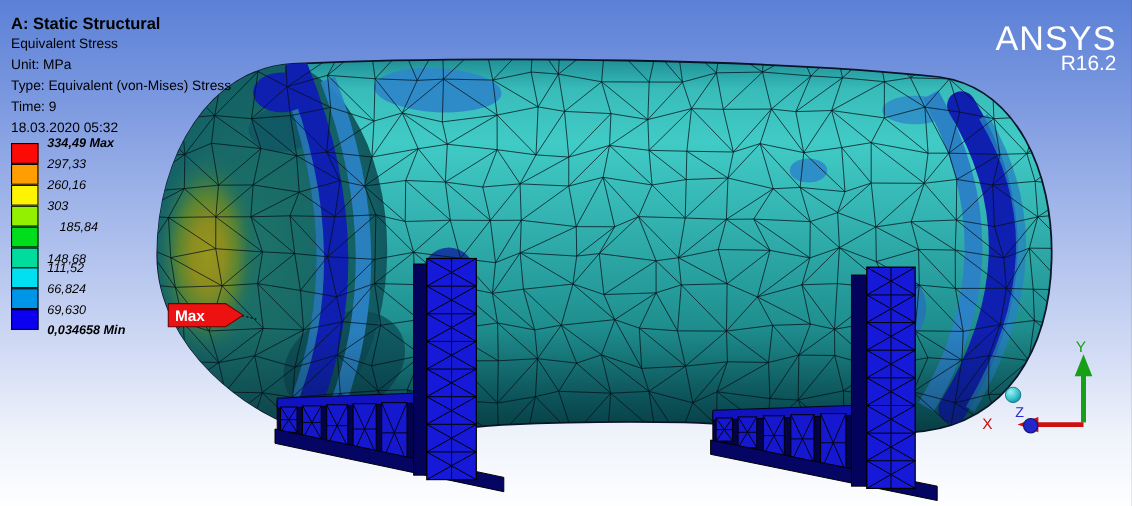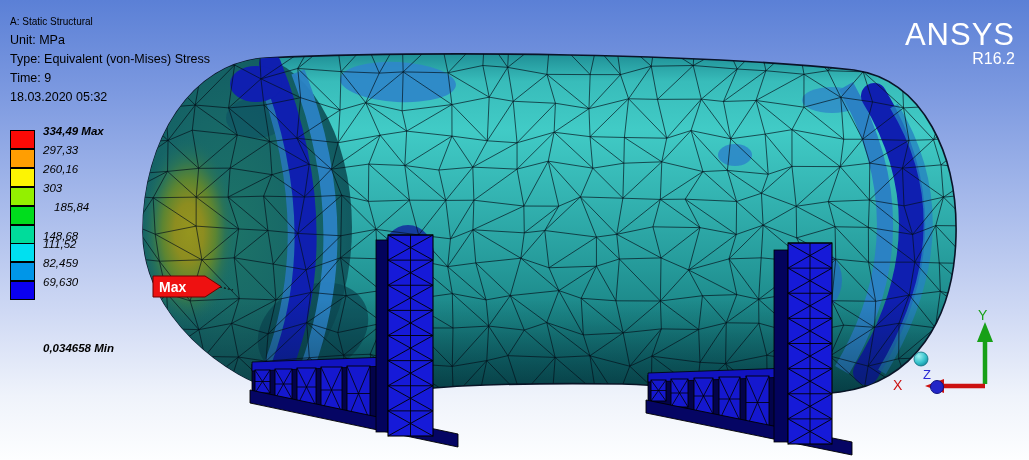--- a/index.html
+++ b/index.html
@@ -4,25 +4,25 @@
 <style>
   html,body{margin:0;padding:0;background:#222;}
   .stage{
     position:relative;width:1029px;height:460px;overflow:hidden;
     background:linear-gradient(180deg,#5b80d6 0%,#7c99e0 20%,#a3b7ea 42%,#cfd9f4 68%,#eff3fb 86%,#fdfeff 100%);
     font-family:"Liberation Sans",sans-serif;
   }
   svg{position:absolute;left:0;top:0;}
   .hud{position:absolute;z-index:5;}
   .outline-block{left:10px;top:12px;color:#000;}
-  .outline-block .t{font-size:10px;font-weight:normal;line-height:19px;}
+  .outline-block .t{font-size:15px;font-weight:bold;line-height:19px;}
   .outline-block .l{font-size:12.5px;line-height:19px;}
   .brand{right:14px;top:20px;text-align:right;color:#fff;}
   .brand .name{font-size:31px;font-weight:normal;letter-spacing:1px;line-height:30px;}
-  .brand .rel{font-size:16px;line-height:17px;}
+  .brand .rel{font-size:19px;line-height:17px;}
   .legend{left:10px;top:130px;width:150px;height:190px;}
   .legend .sw{position:absolute;left:0;width:25px;height:19px;border:1px solid #000;box-sizing:border-box;}
   .legend .lb{position:absolute;left:33px;font-size:11.5px;color:#000;white-space:nowrap;height:15px;line-height:15px;font-style:italic;}
   .legend .lb.em{font-weight:bold;}
 </style>
 </head>
 <body>
 
 <div class="stage">
 
@@ -150,20 +150,21 @@
       <polygon points="925,386 944,379 944,393" fill="#cc1111"></polygon>
       <circle cx="937" cy="387" r="6.5" fill="#2326c8" stroke="#101480" stroke-width="1"></circle>
       <text x="978" y="320" font-size="14" fill="#17a017">Y</text>
       <text x="893" y="390" font-size="14" fill="#cc1111">X</text>
       <text x="923" y="379" font-size="13" fill="#2a2ad4">Z</text>
     </g>
   </svg>
 
   <div class="hud outline-block">
     <div class="t">A: Static Structural</div>
+    <div class="l">Equivalent Stress</div>
     <div class="l">Unit: MPa</div>
     <div class="l">Type: Equivalent (von-Mises) Stress</div>
     <div class="l">Time: 9</div>
     <div class="l">18.03.2020 05:32</div>
   </div>
 
   <div class="hud legend" id="legend-scale">
       <div class="sw" style="top: 0px; background: rgb(251, 10, 6);"></div>
       <div class="sw" style="top: 18.9px; background: rgb(255, 158, 2);"></div>
       <div class="sw" style="top: 37.8px; background: rgb(253, 244, 3);"></div>
@@ -173,23 +174,23 @@
       <div class="sw" style="top: 113.4px; background: rgb(0, 224, 240);"></div>
       <div class="sw" style="top: 132.3px; background: rgb(0, 150, 232);"></div>
       <div class="sw" style="top: 151.2px; background: rgb(11, 0, 240);"></div>
       <div class="lb em" style="top: -6px;">334,49 Max</div>
       <div class="lb" style="top: 12.9px;">297,33</div>
       <div class="lb" style="top: 31.8px;">260,16</div>
       <div class="lb" style="top: 50.7px;">303</div>
       <div class="lb" style="top: 69.6px; margin-left: 11px;">185,84</div>
       <div class="lb" style="top: 88.5px; margin-top: 10px;">148,68</div>
       <div class="lb" style="top: 107.4px;">111,52</div>
-      <div class="lb" style="top: 126.3px;">82,459</div>
+      <div class="lb" style="top: 126.3px;">66,824</div>
       <div class="lb" style="top: 145.2px;">69,630</div>
-      <div class="lb em" style="top: 164.1px; margin-top: 47px;">0,034658 Min</div>
+      <div class="lb em" style="top: 164.1px;">0,034658 Min</div>
     </div>
 
   <div class="hud brand">
     <div class="name">ANSYS</div>
     <div class="rel">R16.2</div>
   </div>
 
 </div>
 
 </body></html>

